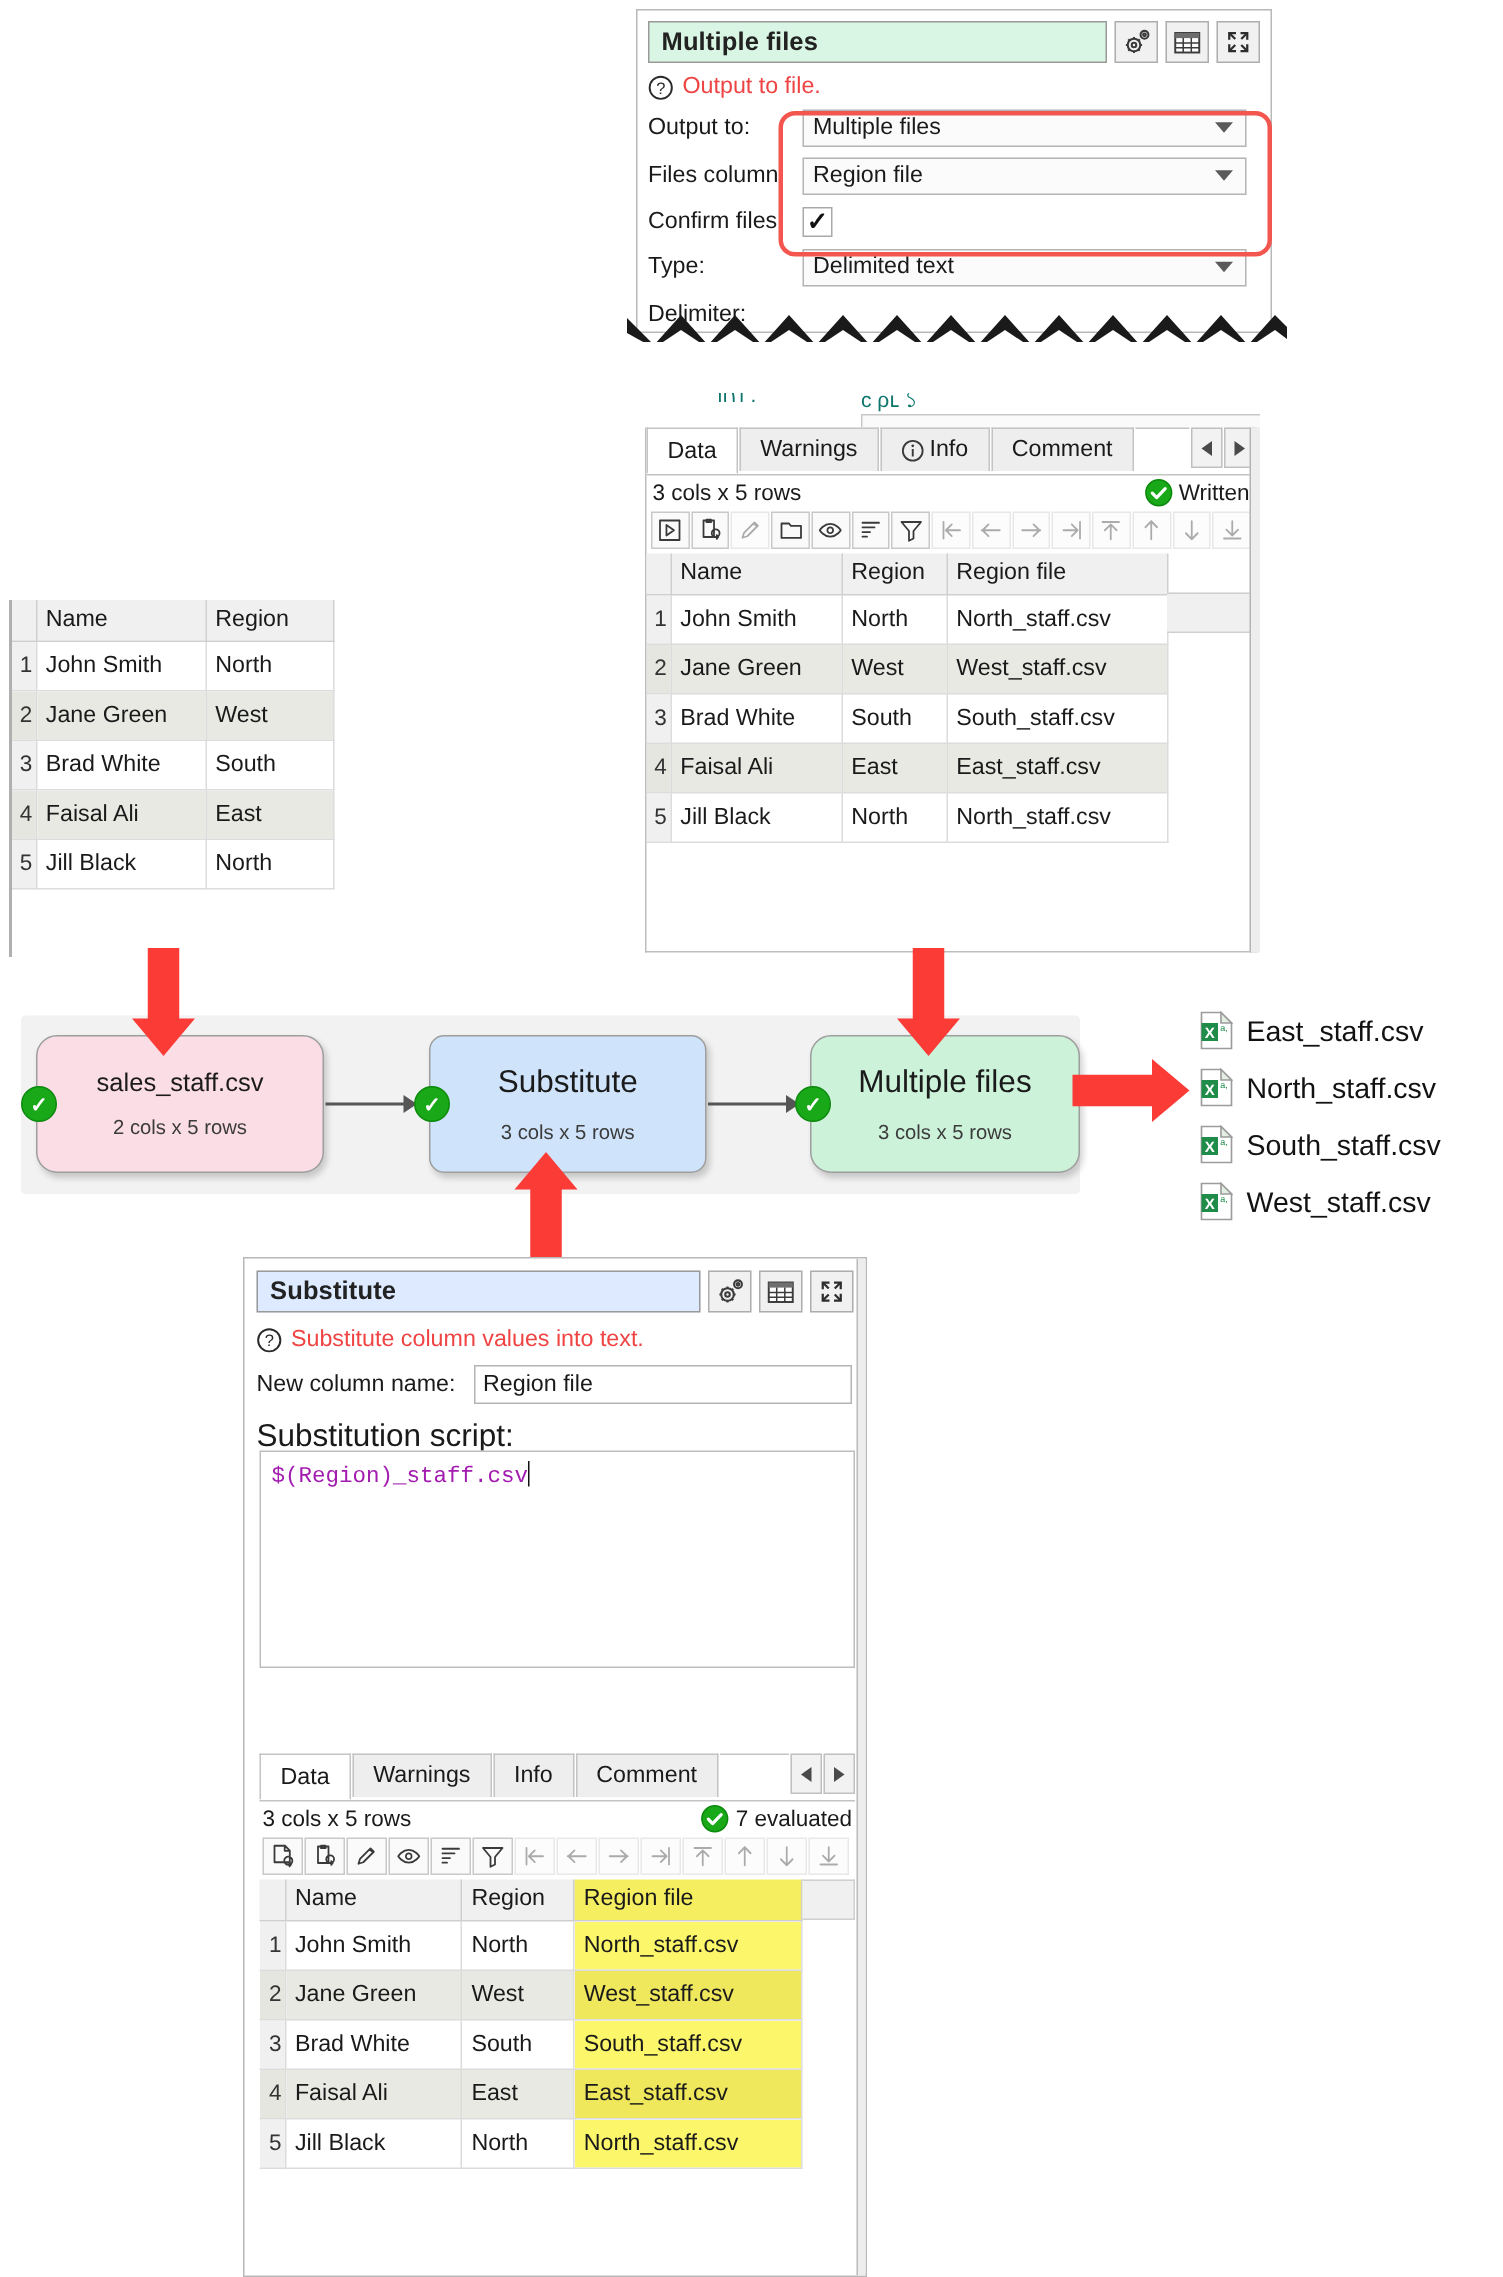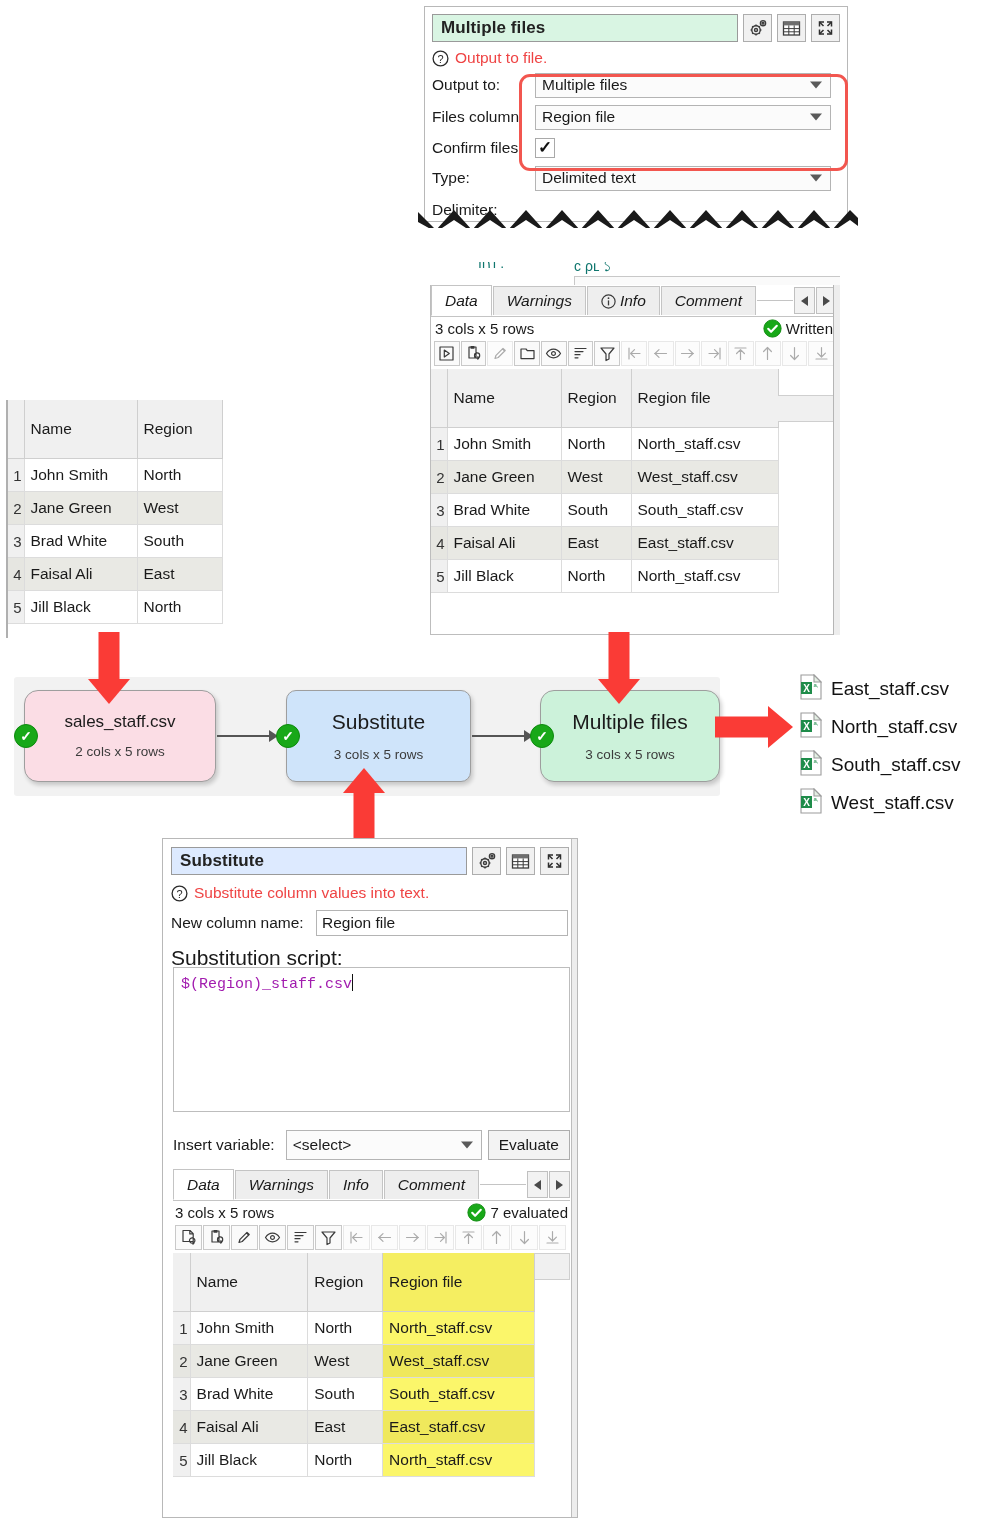--- a/index.html
+++ b/index.html
@@ -55,21 +55,21 @@
     box-sizing:border-box;height:26px;border:1px solid #b4b4b4;background:#ffffff;
     display:flex;align-items:center;padding:0 5px;font-size:15.5px;color:#1a1a1a;
   }
   .checkbox{
     width:20px;height:20px;box-sizing:border-box;border:1px solid #a9a9a9;background:#fff;
     display:flex;align-items:center;justify-content:center;
     font-size:17px;line-height:1;font-weight:bold;color:#111;
   }
 
   
-  .tabbar{display:flex;align-items:center;height:31px;border-bottom:1px solid #c4c4c4;font-style:italic;}
+  .tabbar{display:flex;align-items:flex-start;height:31px;border-bottom:1px solid #c4c4c4;}
   .tab{
     box-sizing:border-box;height:29px;padding:0 13px;
     display:flex;align-items:center;gap:4px;
     font-size:15.5px;color:#1a1a1a;
     border:1px solid #c4c4c4;border-bottom:none;background:#eeeeee;
     margin-right:1px;
   }
   .tab.sel{background:#ffffff;height:31px;border-bottom:1px solid #ffffff;}
   .tabspacer{flex:1;border-bottom:1px solid #c4c4c4;}
   .tabarrow{
@@ -86,21 +86,21 @@
   .tool{
     width:27px;height:25px;box-sizing:border-box;border:1px solid #c9c9c9;background:#fafafa;
     display:flex;align-items:center;justify-content:center;
   }
   .tool.off{opacity:.42;}
 
   
   table.grid{border-collapse:collapse;font-size:15.5px;color:#1a1a1a;table-layout:fixed;}
   table.grid th{
     background:#f0f0f0;font-weight:normal;text-align:left;
-    padding:20px 6px;border:1px solid #cfcfcf;border-top:none;height:27px;box-sizing:border-box;
+    padding:4px 6px;border:1px solid #cfcfcf;border-top:none;height:27px;box-sizing:border-box;
   }
   table.grid td{
     padding:4px 6px;border:1px solid #dcdcdc;height:33px;box-sizing:border-box;background:#fff;
     white-space:nowrap;overflow:hidden;
   }
   table.grid tr.alt td{background:#e9e9e4;}
   table.grid td.rownum,table.grid th.rownum{
     width:16px;text-align:right;padding:4px 2px 4px 1px;background:#f0f0f0;color:#333;
     border-left:none;font-size:15px;
   }
@@ -651,29 +651,20 @@
       <span class="flabel" style="width:145px;">New column name:</span>
       <div class="txtfield" style="width:252px;">Region file</div>
     </div>
 
     <div style="margin-top:8px;font-size:21px;">Substitution script:</div>
 
     <div class="abs" style="left:10px;top:128px;width:397px;height:145px;border:1px solid #bdbdbd;background:#fff;box-sizing:border-box;padding:6px 7px;">
       <span style="font-family:'Liberation Mono', monospace;font-size:15px;color:#a21caf;">$(Region)_staff.csv</span><span style="display:inline-block;width:1px;height:17px;background:#111;vertical-align:-3px;"></span>
     </div>
 
-    <div class="abs" style="left:10px;top:290px;width:397px;height:32px;display:flex;align-items:center;">
-      <span style="font-size:15.5px;width:116px;">Insert variable:</span>
-      <div class="combo" style="width:201px;height:30px;">
-        <span>&lt;select&gt;</span>
-        <span class="caret"></span>
-      </div>
-      <div style="margin-left:6px;height:30px;box-sizing:border-box;border:1px solid #adadad;background:#f3f3f3;
-                  display:flex;align-items:center;padding:0 10px;font-size:15.5px;">Evaluate</div>
-    </div>
 
     <div class="abs" style="left:10px;top:330px;width:397px;height:344px;">
 
       <div class="tabbar">
         <div class="tab sel">
           <span>Data</span>
         </div>
         <div class="tab">
           <span>Warnings</span>
         </div>

